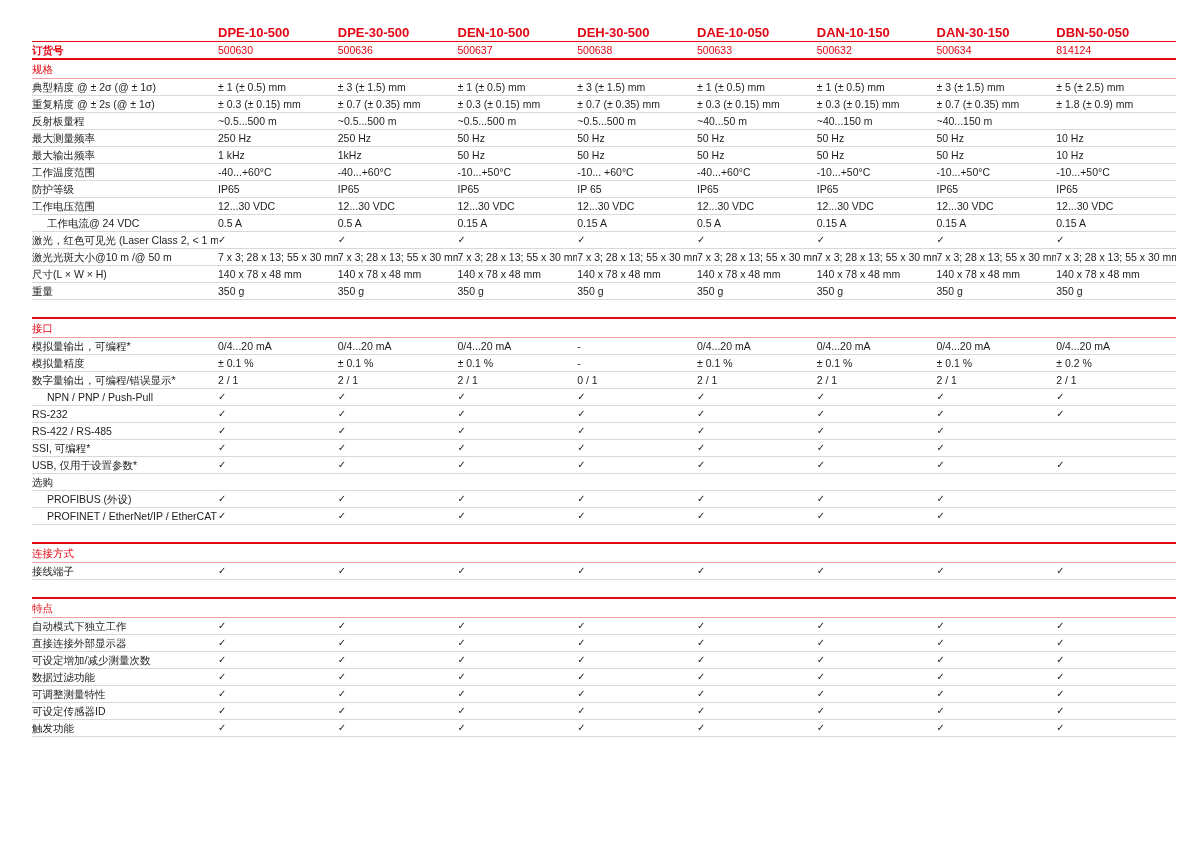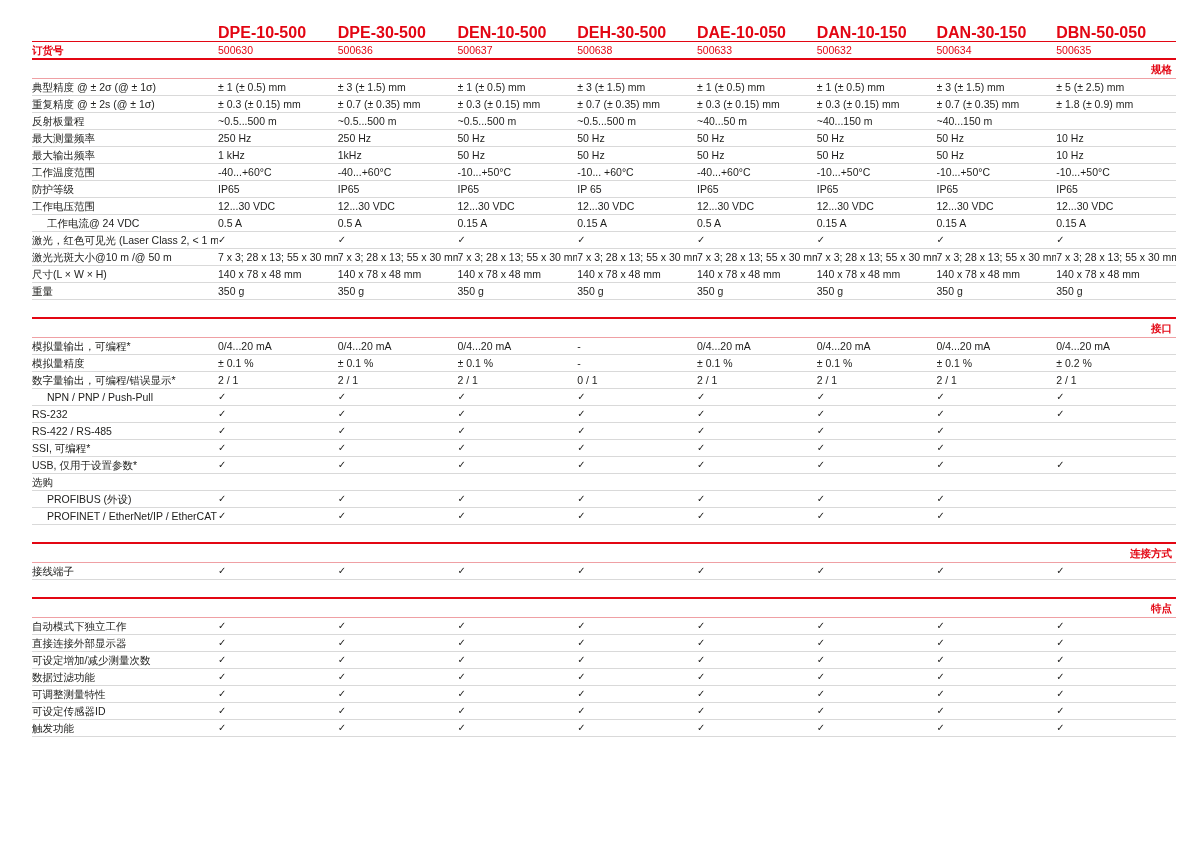--- a/index.html
+++ b/index.html
@@ -12,34 +12,33 @@
   table{border-collapse:collapse;table-layout:fixed;width:1144px;}
   td{
     padding:0 4px 0 0;height:16px;line-height:16px;
     font-size:10.5px;vertical-align:middle;
     white-space:nowrap;overflow:hidden;
   }
   col.c-label{width:186px;}
   col.c-data{width:119.75px;}
 
   tr.model-row td{
-    color:var(--red);font-weight:bold;font-size:16px;height:17px;line-height:17px;
+    color:var(--red);font-weight:bold;font-size:13px;height:17px;line-height:17px;
     border-bottom:1px solid var(--red);
   }
   tr.order-row td{
     color:var(--red);height:16px;
     border-bottom:1px solid var(--red-light);
     margin-left:28px;
   }
   tr.order-row td.lbl{font-weight:bold;}
   tr.section-row td{
-    color:var(--red);font-weight:bold;height:18px;line-height:18px;
+    color:var(--red);font-weight:normal;height:18px;line-height:18px;
     border-top:2px solid var(--red);
     border-bottom:1px solid var(--red-light);
-    text-align:right;
   }
   tr.data-row td{border-bottom:1px solid #d9d9d9;}
   tr.data-row td.lbl{color:#1d1d1b;margin-top:42px;}
   tr.data-row td.lbl.ind{padding-left:15px;}
   tr.gap-row td{height:17px;border:none;}
   td.chk{font-size:10px;}
 </style>
 </head>
 <body>
 
@@ -70,21 +69,21 @@
         </tr>
         <tr class="order-row">
           <td class="lbl">订货号</td>
           <td>500630</td>
           <td>500636</td>
           <td>500637</td>
           <td>500638</td>
           <td>500633</td>
           <td>500632</td>
           <td>500634</td>
-          <td>500635</td>
+          <td>814124</td>
         </tr>
         <tr class="section-row">
           <td class="lbl" colspan="9">规格</td>
         </tr>
         <tr class="data-row">
           <td class="lbl">典型精度 @ ± 2σ (@ ± 1σ)</td>
           <td>± 1 (± 0.5) mm</td>
           <td>± 3 (± 1.5) mm</td>
           <td>± 1 (± 0.5) mm</td>
           <td>± 3 (± 1.5) mm</td>

